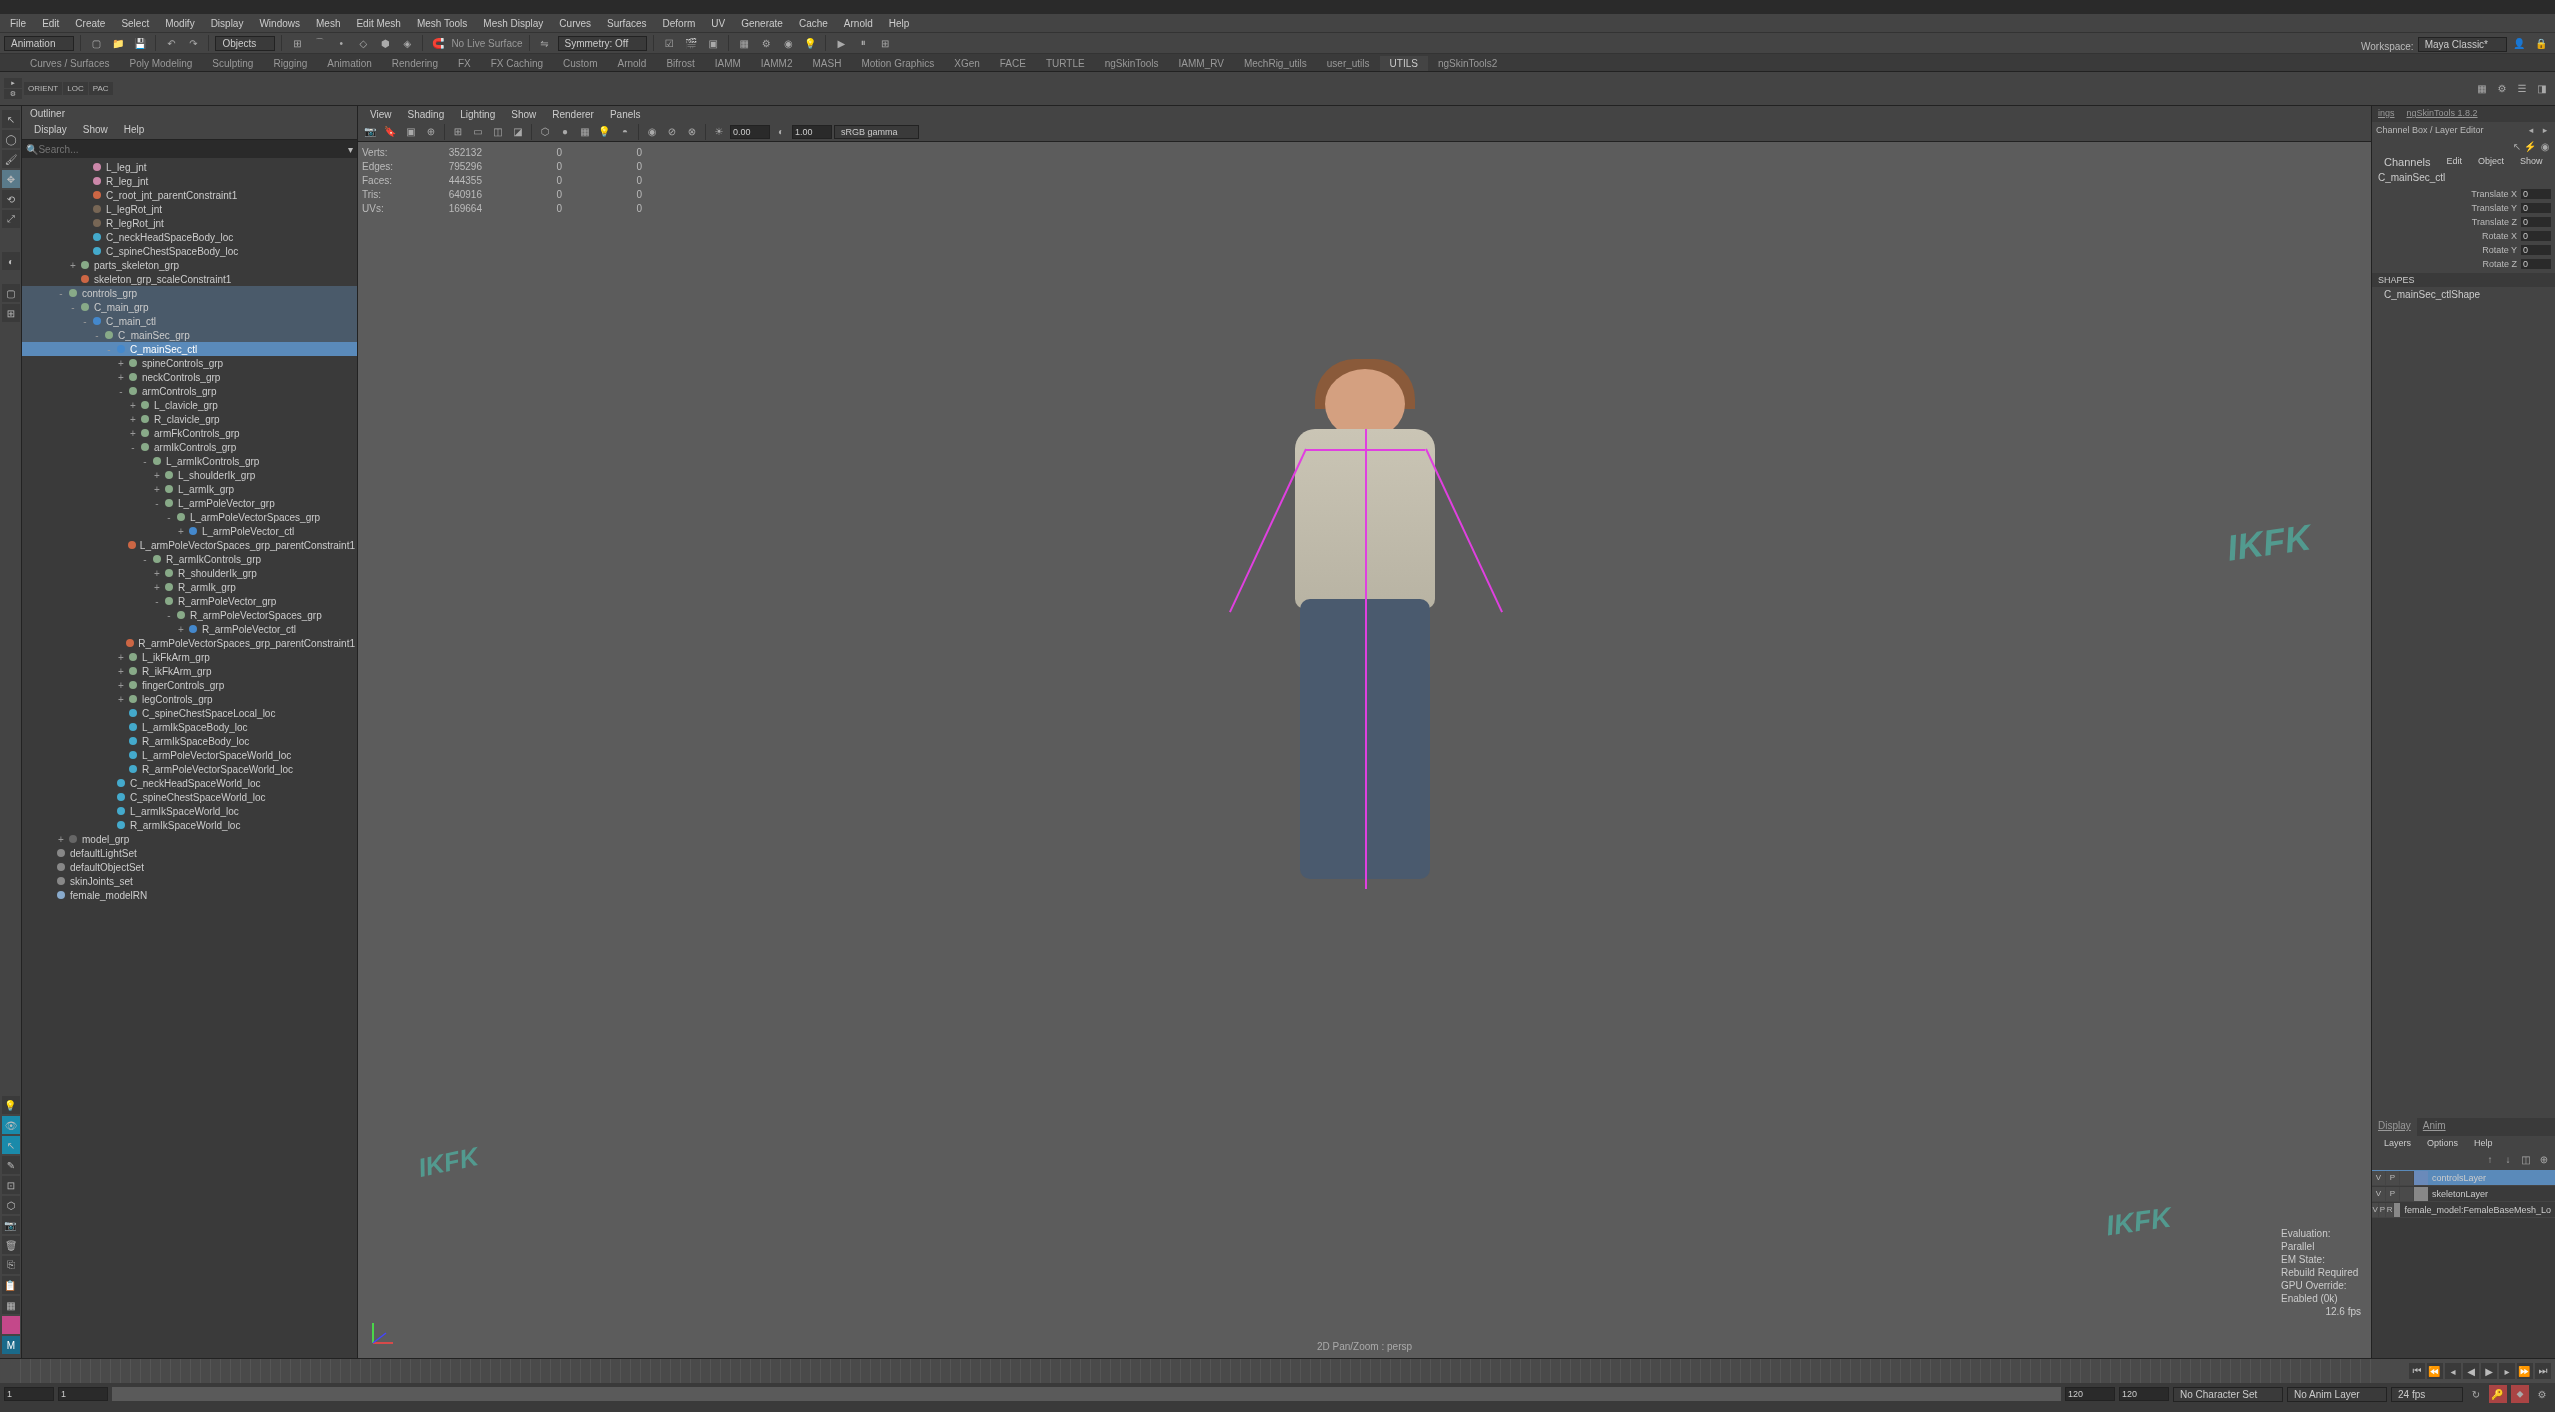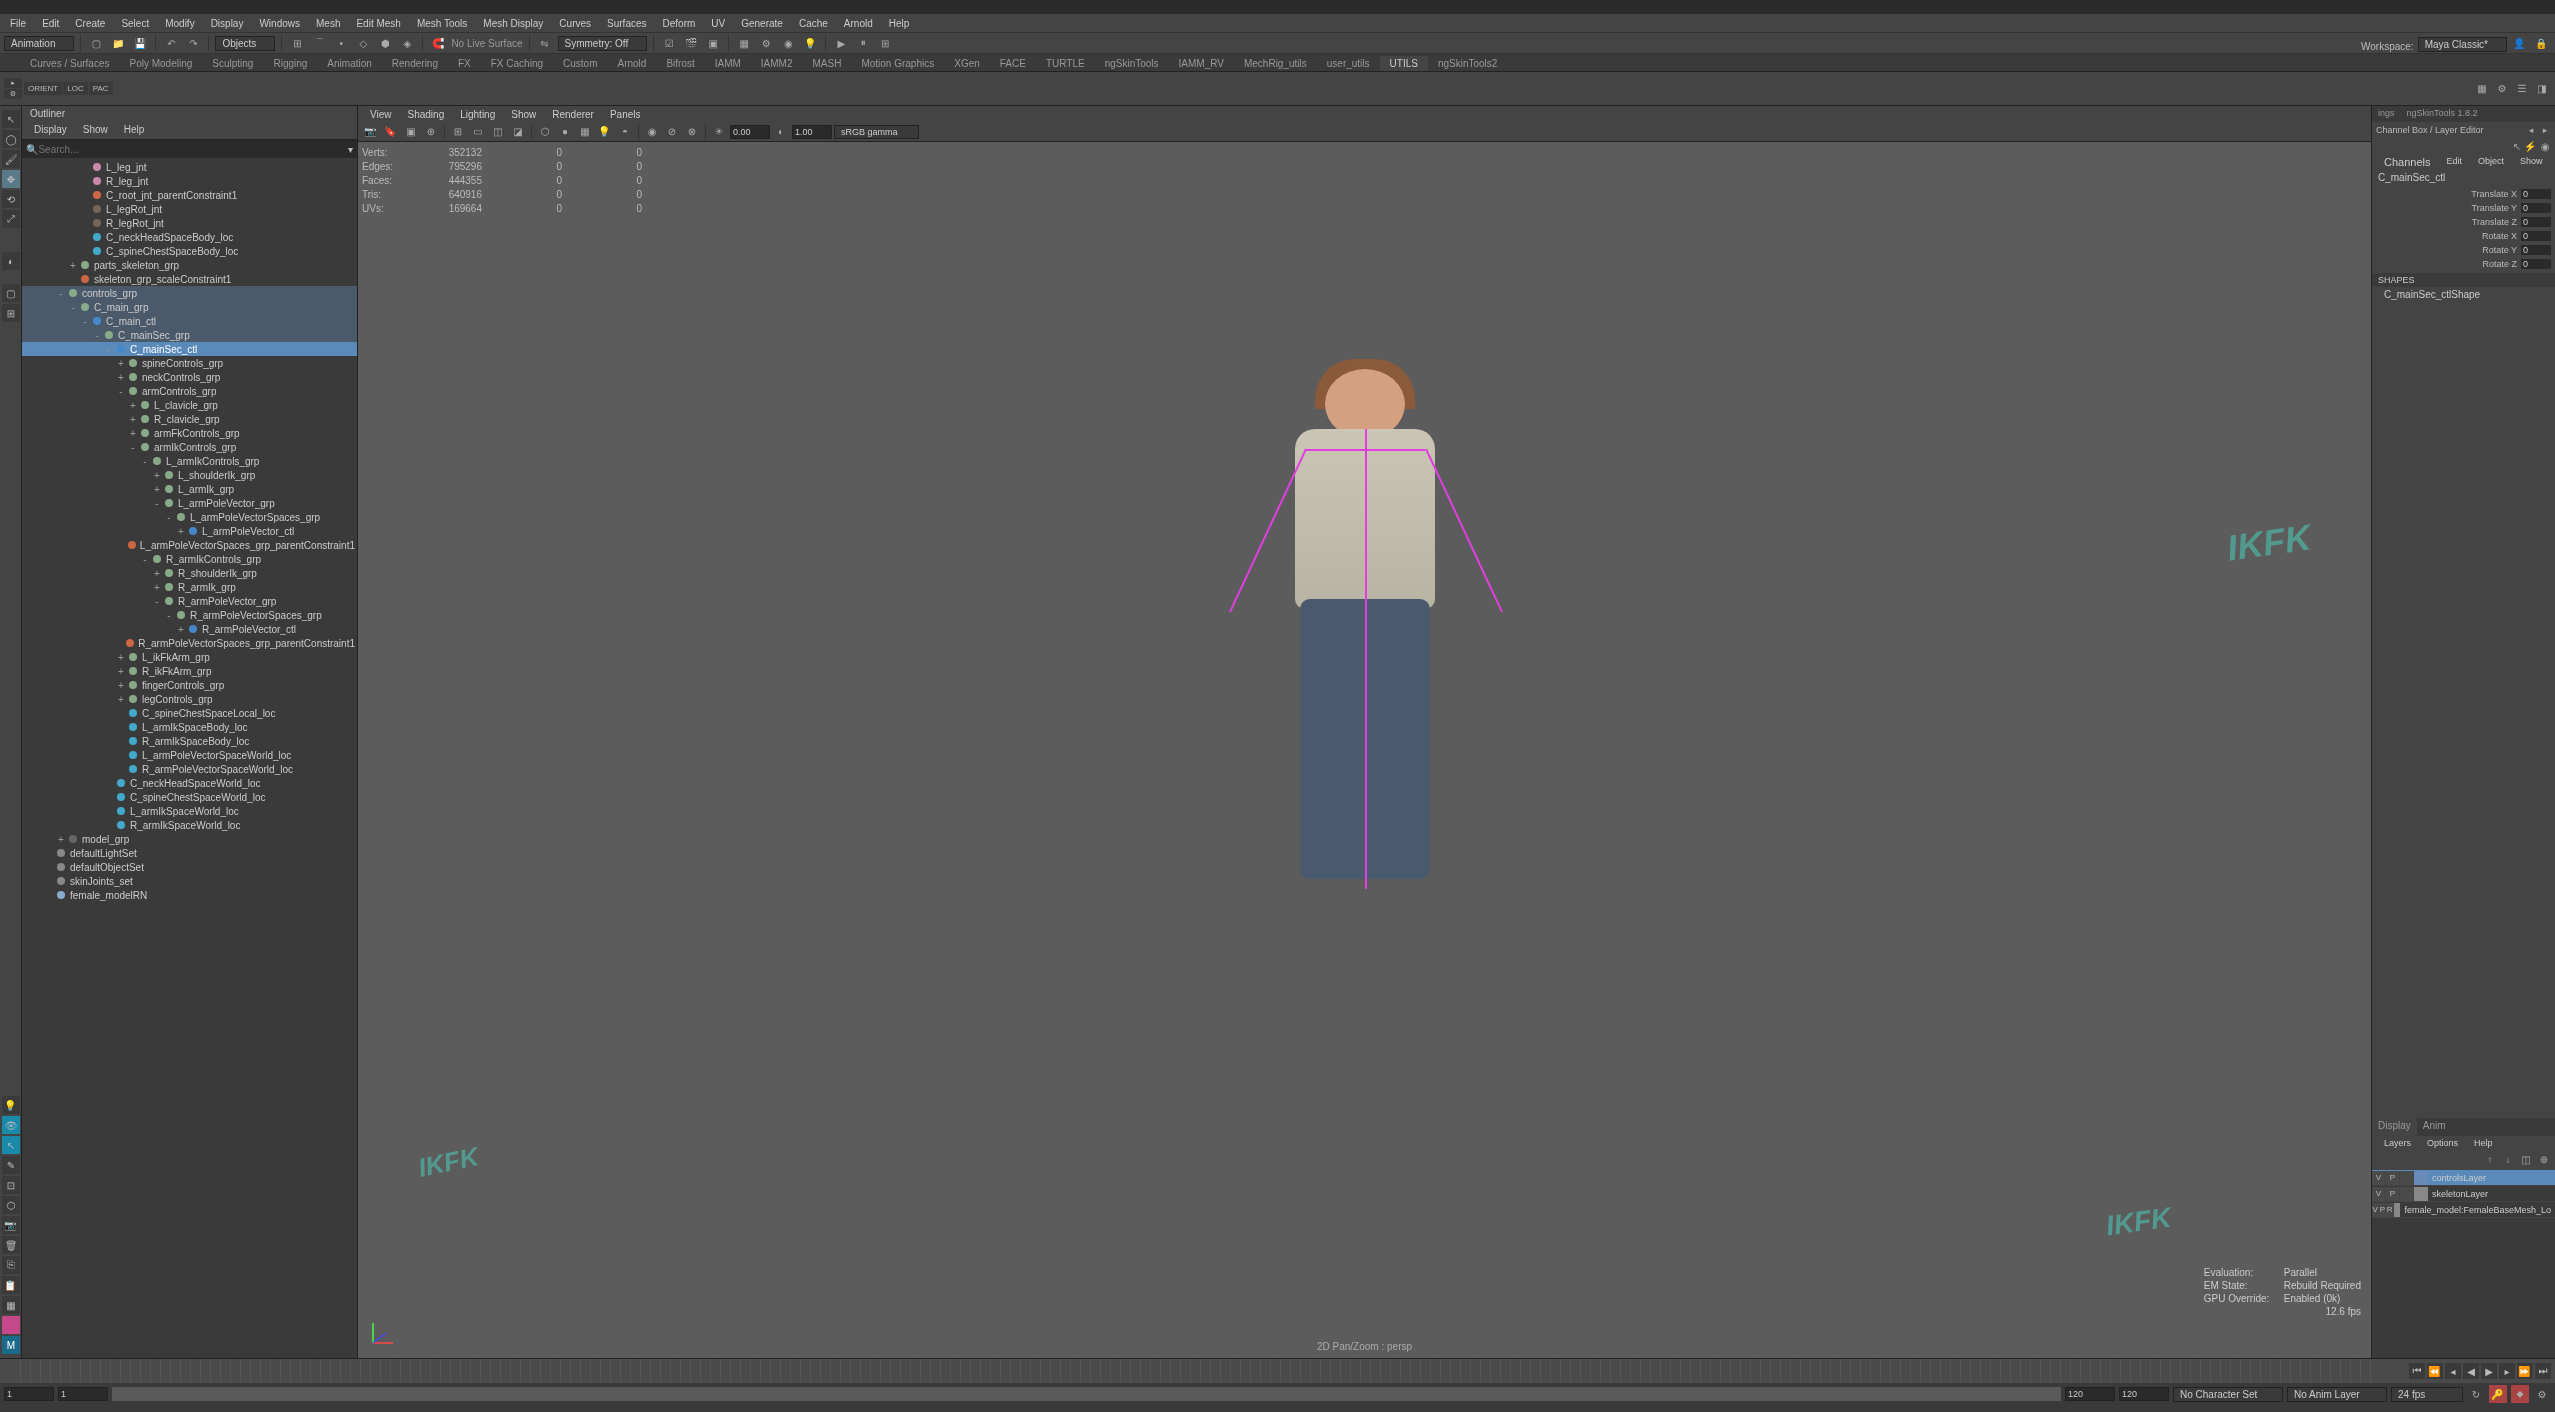--- a/index.html
+++ b/index.html
@@ -63,38 +63,38 @@
 .viewport-menu { height: 16px; background: #444; display: flex; align-items: center; gap: 0; padding: 0 4px; }
 .viewport-toolbar { height: 20px; background: #444; display: flex; align-items: center; gap: 2px; padding: 0 4px; border-bottom: 1px solid #222; }
 .vp-input { background: #2a2a2a; border: 1px solid #222; color: #ccc; width: 40px; font-size: 9px; padding: 1px 2px; }
 .vp-dropdown { background: #3a3a3a; border: 1px solid #222; color: #ccc; padding: 1px 20px 1px 6px; font-size: 9px; }
 .viewport { flex: 1; background: #5c5c5c; position: relative; overflow: hidden; }
 .viewport-stats { position: absolute; top: 4px; left: 4px; color: #bbb; font-size: 10px; line-height: 14px; }
 .stat-row { display: flex; gap: 20px; }
 .stat-label { width: 40px; }
 .stat-val { width: 60px; text-align: right; }
 .viewport-eval { position: absolute; bottom: 40px; right: 10px; color: #ccc; font-size: 10px; line-height: 13px; }
-.eval-row { display: flex; }
+.eval-row { display: flex; flex-direction: column; }
 .eval-label { width: 80px; }
 .viewport-camera { position: absolute; bottom: 6px; left: 50%; transform: translateX(-50%); color: #aaa; font-size: 10px; }
 .viewport-axis { position: absolute; bottom: 10px; left: 10px; width: 30px; height: 30px; }
 .ikfk-label { position: absolute; color: #4fb5a5; font-size: 36px; font-weight: bold; font-style: italic; opacity: 0.7; }
 
 
 .character { position: absolute; left: 50%; top: 45%; transform: translate(-50%, -50%); width: 320px; height: 640px; }
 .char-torso { position: absolute; top: 60px; left: 90px; width: 140px; height: 180px; background: linear-gradient(#cac5b5, #b8b3a3); border-radius: 20px 20px 10px 10px; }
 .char-jeans { position: absolute; top: 230px; left: 95px; width: 130px; height: 280px; background: #4a5a6e; border-radius: 10px; }
 .char-head { position: absolute; top: 0; left: 120px; width: 80px; height: 70px; background: #d4a080; border-radius: 50%; }
 .char-hair { position: absolute; top: -10px; left: 110px; width: 100px; height: 50px; background: #8a5a3a; border-radius: 40px 40px 0 0; }
 .rig-line { position: absolute; border: 1px solid #e040e0; }
 
 
 .right-panel { width: 184px; background: #444; display: flex; flex-direction: column; border-left: 1px solid #222; }
 .right-tabs { height: 16px; background: #3a3a3a; display: flex; font-size: 9px; }
-.right-tab { padding: 2px 6px; color: #999; }
+.right-tab { padding: 2px 6px; color: #999; text-decoration: underline; }
 .right-header { height: 16px; background: #444; display: flex; align-items: center; justify-content: space-between; padding: 0 4px; font-size: 9px; }
 .channel-menu { height: 16px; display: flex; padding: 0 4px; gap: 0; }
 .channel-name { padding: 2px 6px; color: #ccc; }
 .channel-attrs { padding: 2px 0; margin-left: 12px; }
 .attr-row { display: flex; justify-content: flex-end; align-items: center; height: 14px; padding: 0 4px; gap: 4px; }
 .attr-label { color: #bbb; font-size: 9px; }
 .attr-val { width: 30px; background: #2a2a2a; color: #ccc; text-align: left; padding: 0 2px; font-size: 9px; }
 .shapes-header { padding: 2px 6px; background: #3a3a3a; color: #ccc; font-size: 9px; }
 .layer-panel { margin-top: auto; }
 .layer-tabs { height: 18px; display: flex; background: #3a3a3a; }

